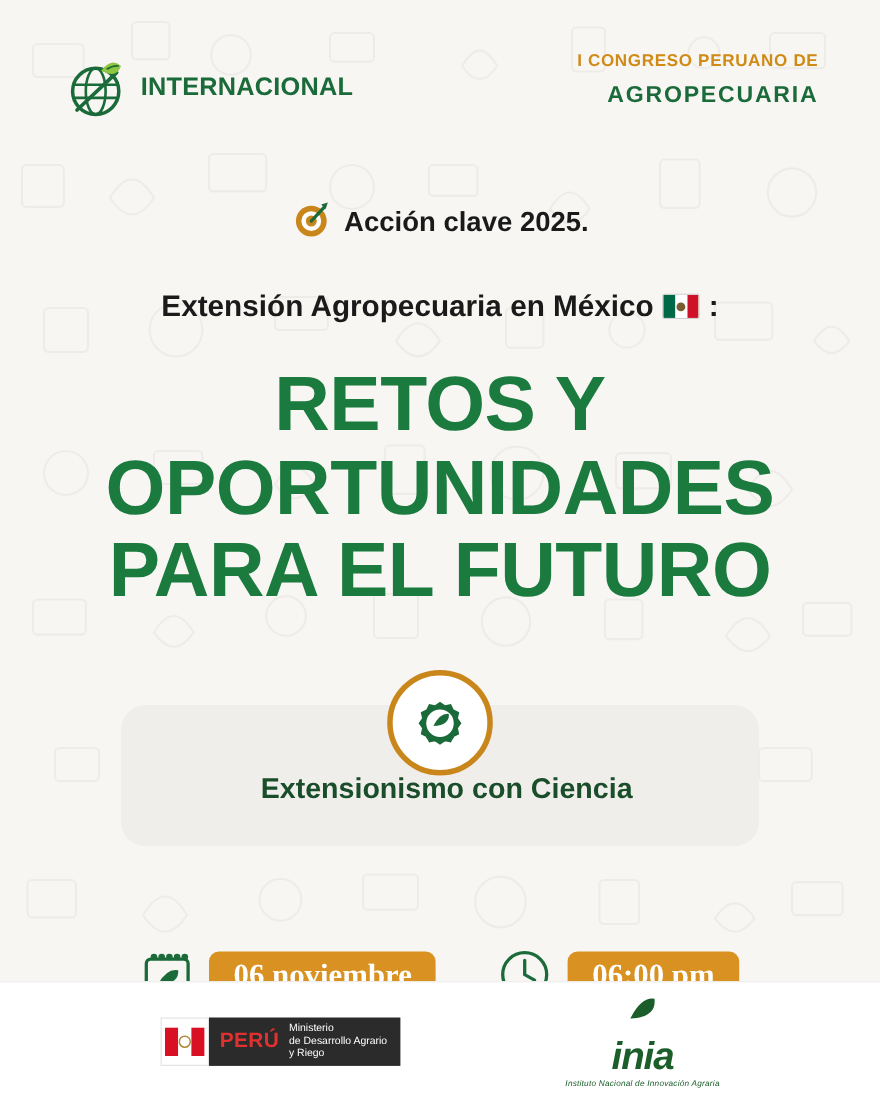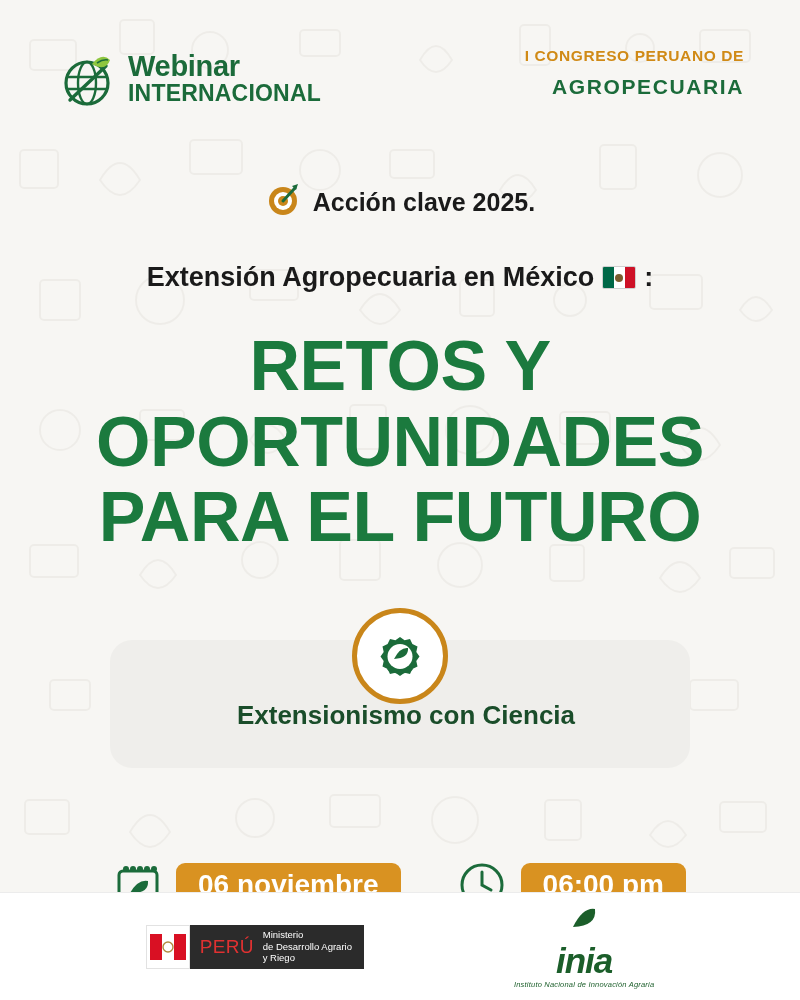--- a/index.html
+++ b/index.html
@@ -128,21 +128,21 @@
   .card-label {
     position:absolute;
     left:12px; right:0; top:92px;
     text-align:center;
     font-size:26px; font-weight:bold; color:#1a4d2a;
   }
 
   
   .datetime-row {
     display:flex; align-items:center; justify-content:center;
-    gap:56px; margin-top:92px;
+    gap:56px; margin-top:92px;font-family:Liberation Serif, serif;
   }
   .dt-group { display:flex; align-items:center; gap:14px; }
   .pill {
     background:#d99221;
     color:#ffffff;
     font-size:28px; font-weight:bold;
     padding:7px 22px 9px 22px;
     border-radius:9px;
     line-height:1.1;
   }
@@ -164,21 +164,21 @@
     display:flex; align-items:center; justify-content:center;
     border:1px solid #e2e2e2;
   }
   .peru-block {
     background:#2b2b2b; color:#fff;
     display:flex; align-items:center;
     padding:6px 12px 6px 10px;
     height:44px;
   }
   .peru-word {
-    color:#e03131; font-size:19px; font-weight:normal; margin-right:9px;
+    color:#e03131; font-size:19px; font-weight:bold; margin-right:9px;
     letter-spacing:0.3px;
   }
   .minagri-lines { font-size:9.5px; line-height:1.22; color:#ffffff; }
 
   .inia { text-align:center; }
   .inia-name {
     font-size:35px; font-weight:bold; color:#1b5e2a;
     font-style:italic; letter-spacing:-1px; line-height:1;
   }
   .inia-sub {
@@ -268,21 +268,20 @@
           <svg viewBox="0 0 62 62" width="62" height="62" xmlns="http://www.w3.org/2000/svg">
             <circle cx="31" cy="35" r="21" fill="none" stroke="#1b6b3a" stroke-width="3.2"></circle>
             <ellipse cx="31" cy="35" rx="9" ry="21" fill="none" stroke="#1b6b3a" stroke-width="2.4"></ellipse>
             <path d="M11 29 H51 M11 41 H51" stroke="#1b6b3a" stroke-width="2.4" fill="none"></path>
             <path d="M14 52 L50 18" stroke="#1b6b3a" stroke-width="3.4" fill="none" stroke-linecap="round"></path>
             <path d="M36 16 q10 -12 18 -4 q-4 12 -18 4 z" fill="#8ec63f"></path>
             <path d="M41 15 q6 -4 11 -3" stroke="#1b6b3a" stroke-width="1.6" fill="none"></path>
           </svg>
         </span>
         <span class="webinar-text">
-          <div class="webinar-word">Webinar</div>
           <div class="internacional-word">INTERNACIONAL</div>
         </span>
       </div>
 
       <div class="congreso">
         <div class="congreso-line1">I CONGRESO PERUANO DE</div>
         <div class="congreso-line3">AGROPECUARIA</div>
       </div>
     </div>
 

